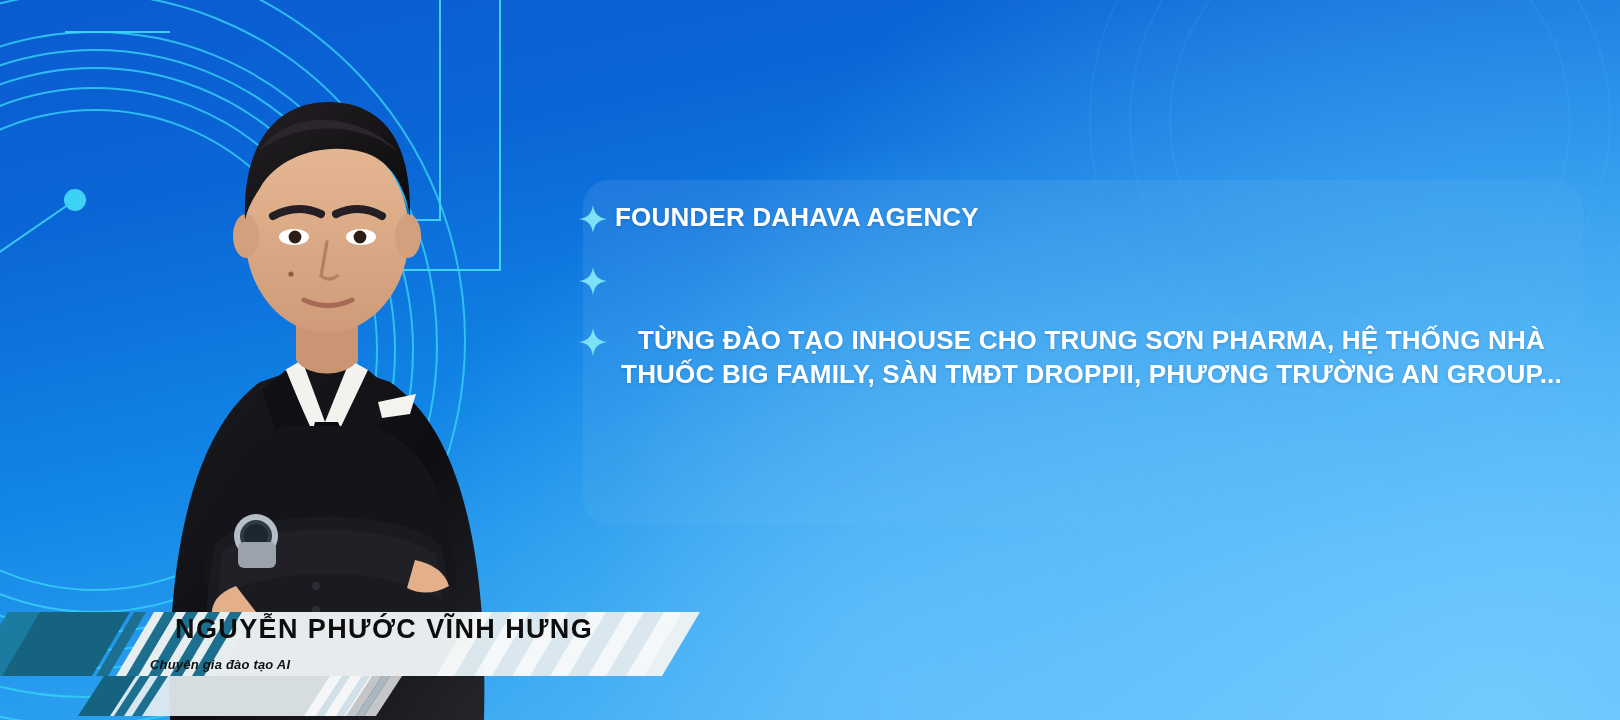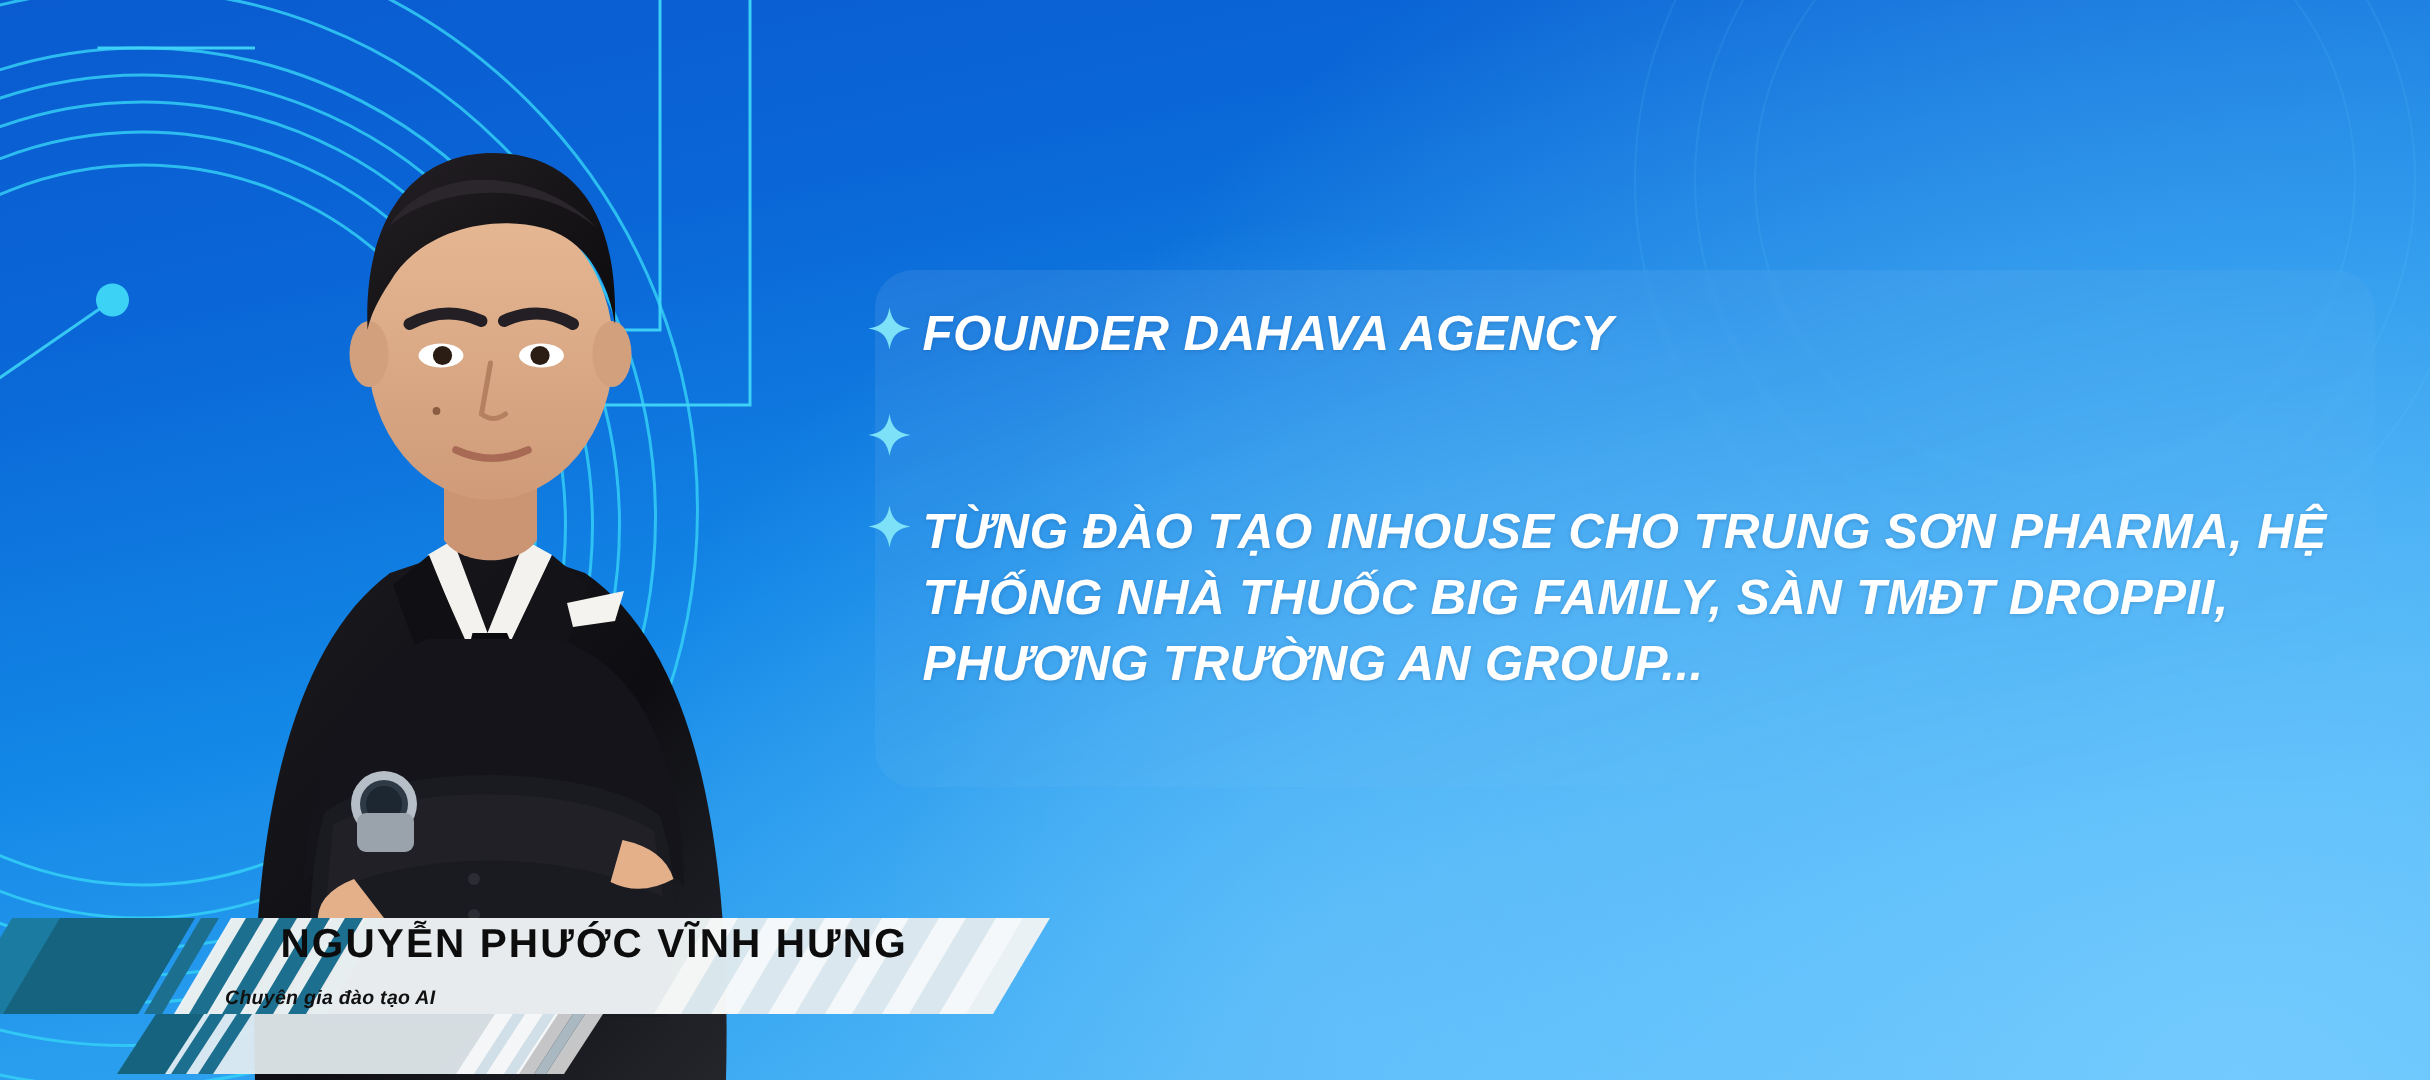--- a/index.html
+++ b/index.html
@@ -54,56 +54,54 @@
   .bullets{
     position:absolute;
     left:578px; top:200px;
     width:990px;
   }
   .bullet{
     display:flex;
     align-items:flex-start;
     margin-bottom:27px;
   }
-  .bullet:last-child{ margin-bottom:0; }
+  .bullet:last-child{ margin-bottom:0;text-align:center; }
   .spark{
     flex:0 0 auto;
     width:30px; height:30px;
     margin-right:7px;
     margin-top:4px;
   }
   .spark svg{ display:block; width:100%; height:100%; }
   .bullet-text{
     color:#ffffff;
     font-weight:bold;
-    font-size:33px;
+    font-size:26px;
     line-height:1.33;
     letter-spacing:0.2px;
     text-shadow:0 1px 3px rgba(0,40,90,0.20);
-    font-style:italic;
   }
 
   
   .name-banner{
     position:absolute;
     left:0px; top:600px;
     width:700px; height:120px;
     pointer-events:none;
   }
   .name-banner svg{ display:block; width:100%; height:100%; }
 
   .nb-name{
     position:absolute;
     left:175px; top:614px;
     color:#0d0d0d;
     font-size:27px;
     font-weight:bold;
     letter-spacing:1.4px;
     white-space:nowrap;
-    margin-left:12px;
   }
   .nb-role{
     position:absolute;
     left:150px; top:657px;
     color:#111111;
     font-size:13px;
     font-weight:bold;
     font-style:italic;
     letter-spacing:0.2px;
     white-space:nowrap;

